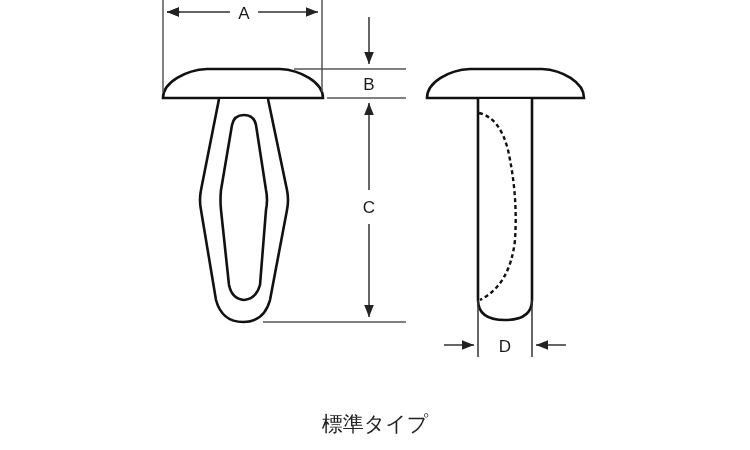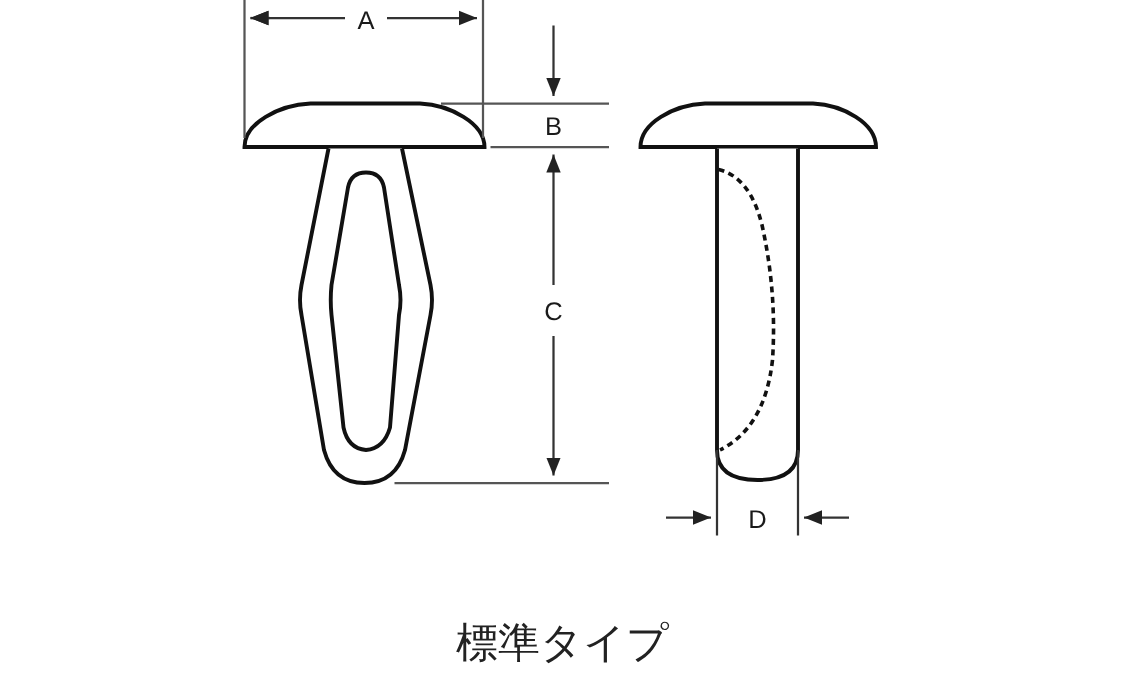--- a/index.html
+++ b/index.html
@@ -1,21 +1,21 @@
 <!DOCTYPE html>
 <html><head>
   <meta charset="utf-8">
   <style>
     html, body { margin: 0; padding: 0; background: #ffffff; }
     body { width: 750px; height: 450px; overflow: hidden; position: relative; font-family: "DejaVu Sans", sans-serif; }
     svg.drawing { position: absolute; left: 0; top: 0; }
     .dim-label { font-family: "Liberation Sans", sans-serif; font-size: 17px; fill: #1a1a1a; }
     .caption {
       position: absolute; left: 0; top: 410px; width: 750px; text-align: center;
-      font-family: "DejaVu Sans", sans-serif; font-size: 28px; color: #222222; letter-spacing: 0px;
+      font-family: "DejaVu Sans", sans-serif; font-size: 21px; color: #222222; letter-spacing: 0px;
     }
   </style>
 </head>
 <body>
 
 <svg class="drawing" width="750" height="450" viewBox="0 0 750 450">
   <defs>
     <marker id="arr" viewBox="0 0 10 10" refX="10" refY="5" markerWidth="8" markerHeight="8" orient="auto-start-reverse">
       <path d="M0,1 L10,5 L0,9 Z" fill="#222"></path>
     </marker>

